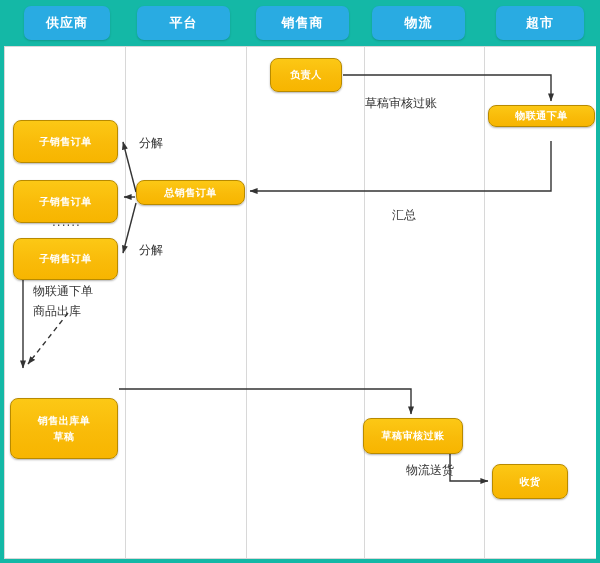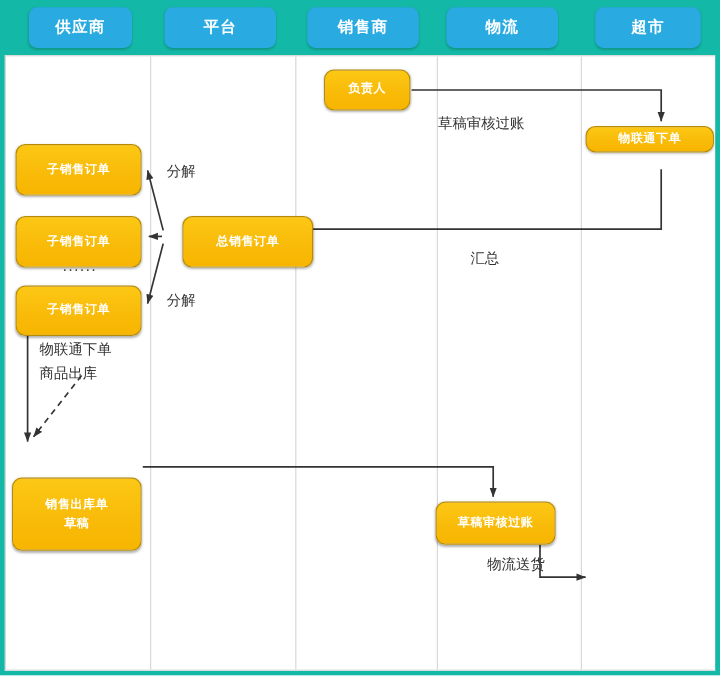--- a/index.html
+++ b/index.html
@@ -166,33 +166,36 @@
   </div>
 
   <div class="node" style="left:13px; top:180px; width:105px; height:43px;">
     <span>子销售订单</span>
   </div>
 
   <div class="node" style="left:13px; top:238px; width:105px; height:42px;">
     <span>子销售订单</span>
   </div>
 
-  <div class="node" style="left:152px; top:180px; width:109px; height:43px;">
+  <div class="node" style="left:136px; top:180px; width:109px; height:25px;">
     <span>总销售订单</span>
   </div>
 
   <div class="node" style="left:10px; top:371px; width:108px; height:61px;margin-top:27px;">
     <span>销售出库单</span>
     <span>草稿</span>
   </div>
 
   <div class="node" style="left:363px; top:418px; width:100px; height:36px;">
     <span>草稿审核过账</span>
   </div>
 
+  <div class="node" style="left:492px; top:464px; width:76px; height:35px;">
+    <span>收货</span>
+  </div>
 
   <div class="edge-label" style="left:365px; top:95px;">草稿审核过账</div>
 
   <div class="edge-label" style="left:392px; top:207px;">汇总</div>
 
   <div class="edge-label" style="left:139px; top:135px;">分解</div>
 
   <div class="edge-label" style="left:139px; top:242px;">分解</div>
 
   <div class="edge-label" style="left:33px; top:283px;">物联通下单</div>

